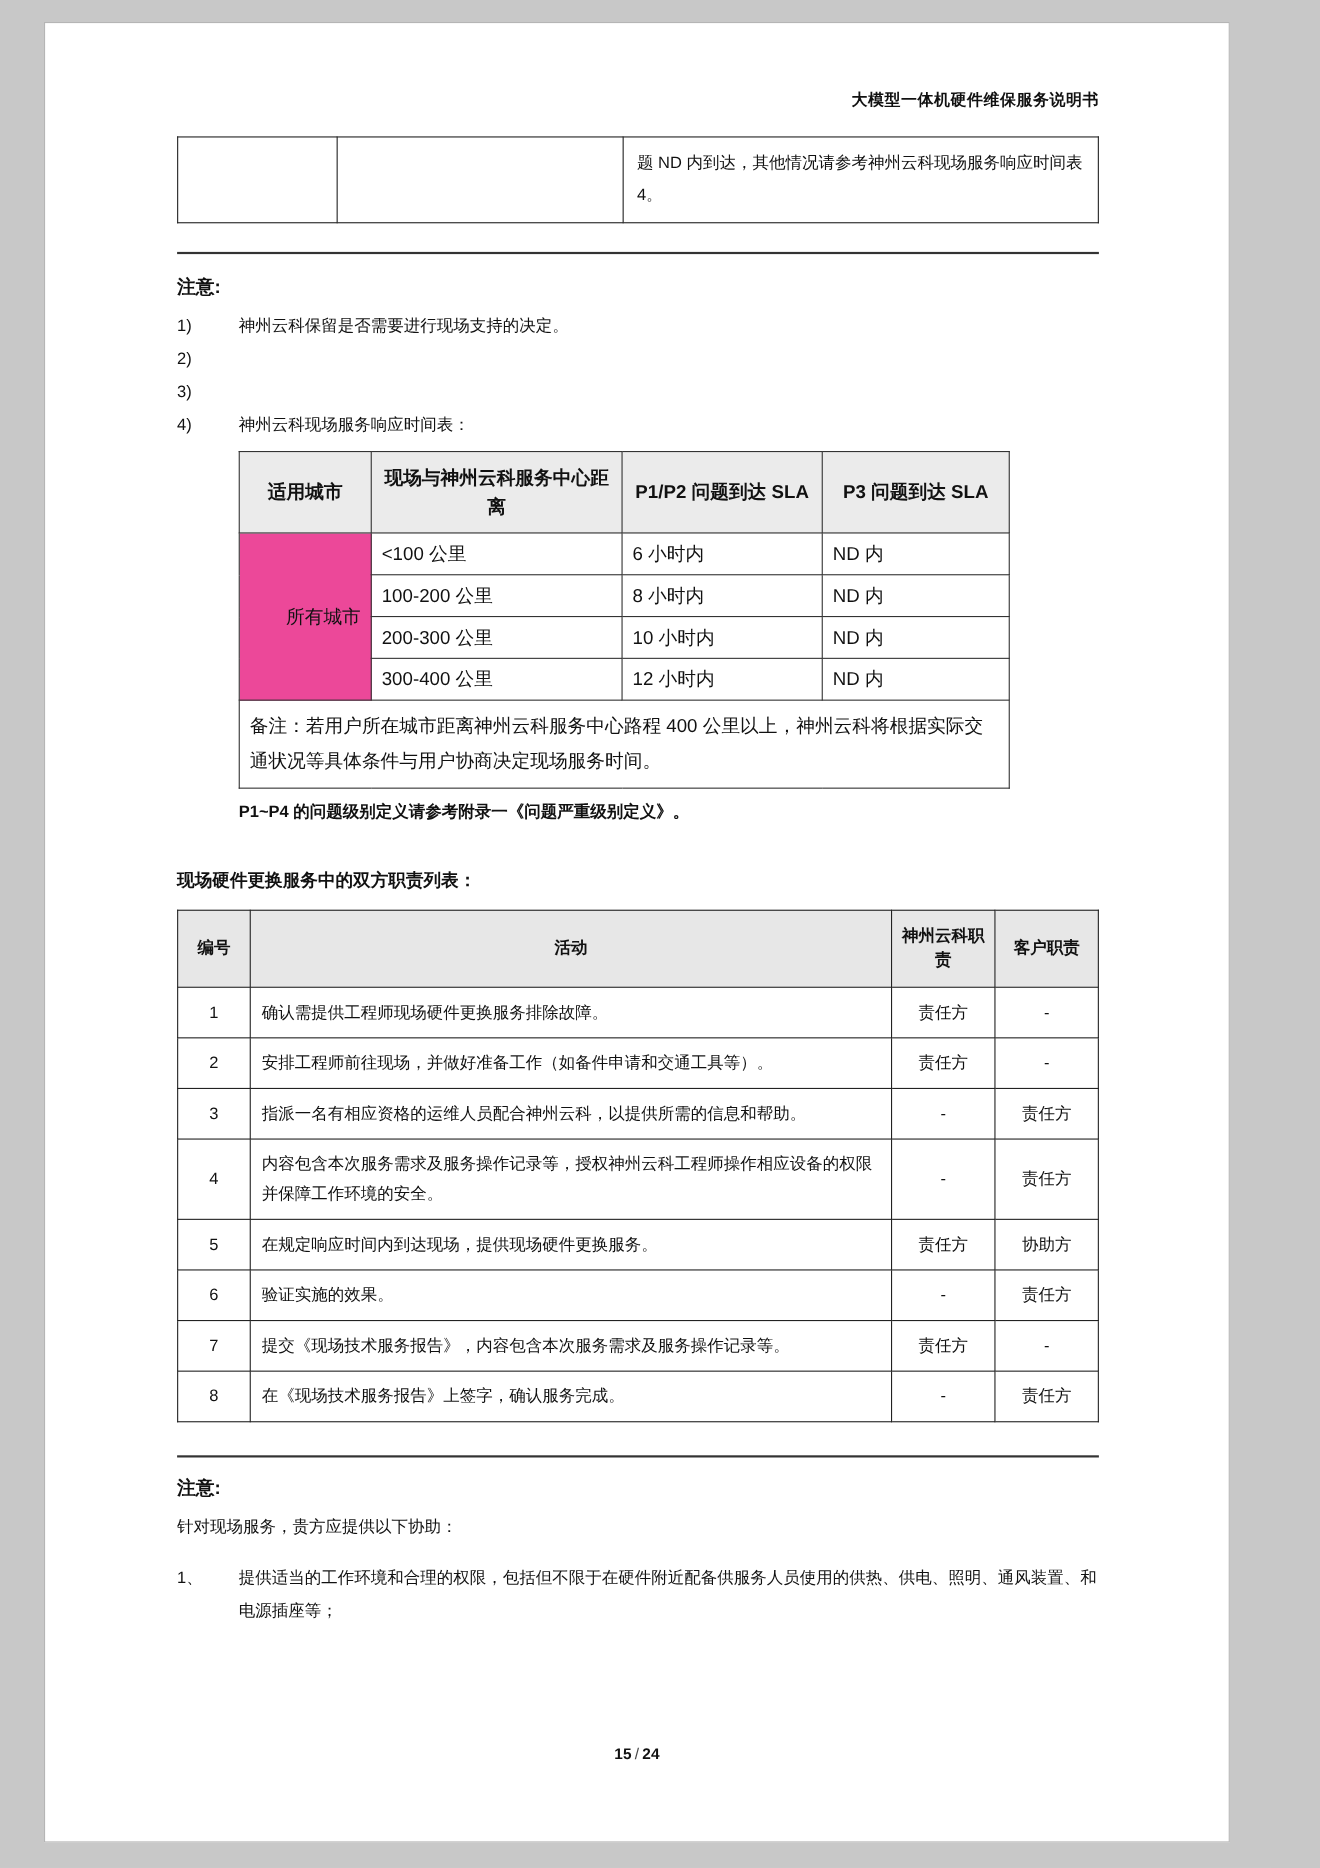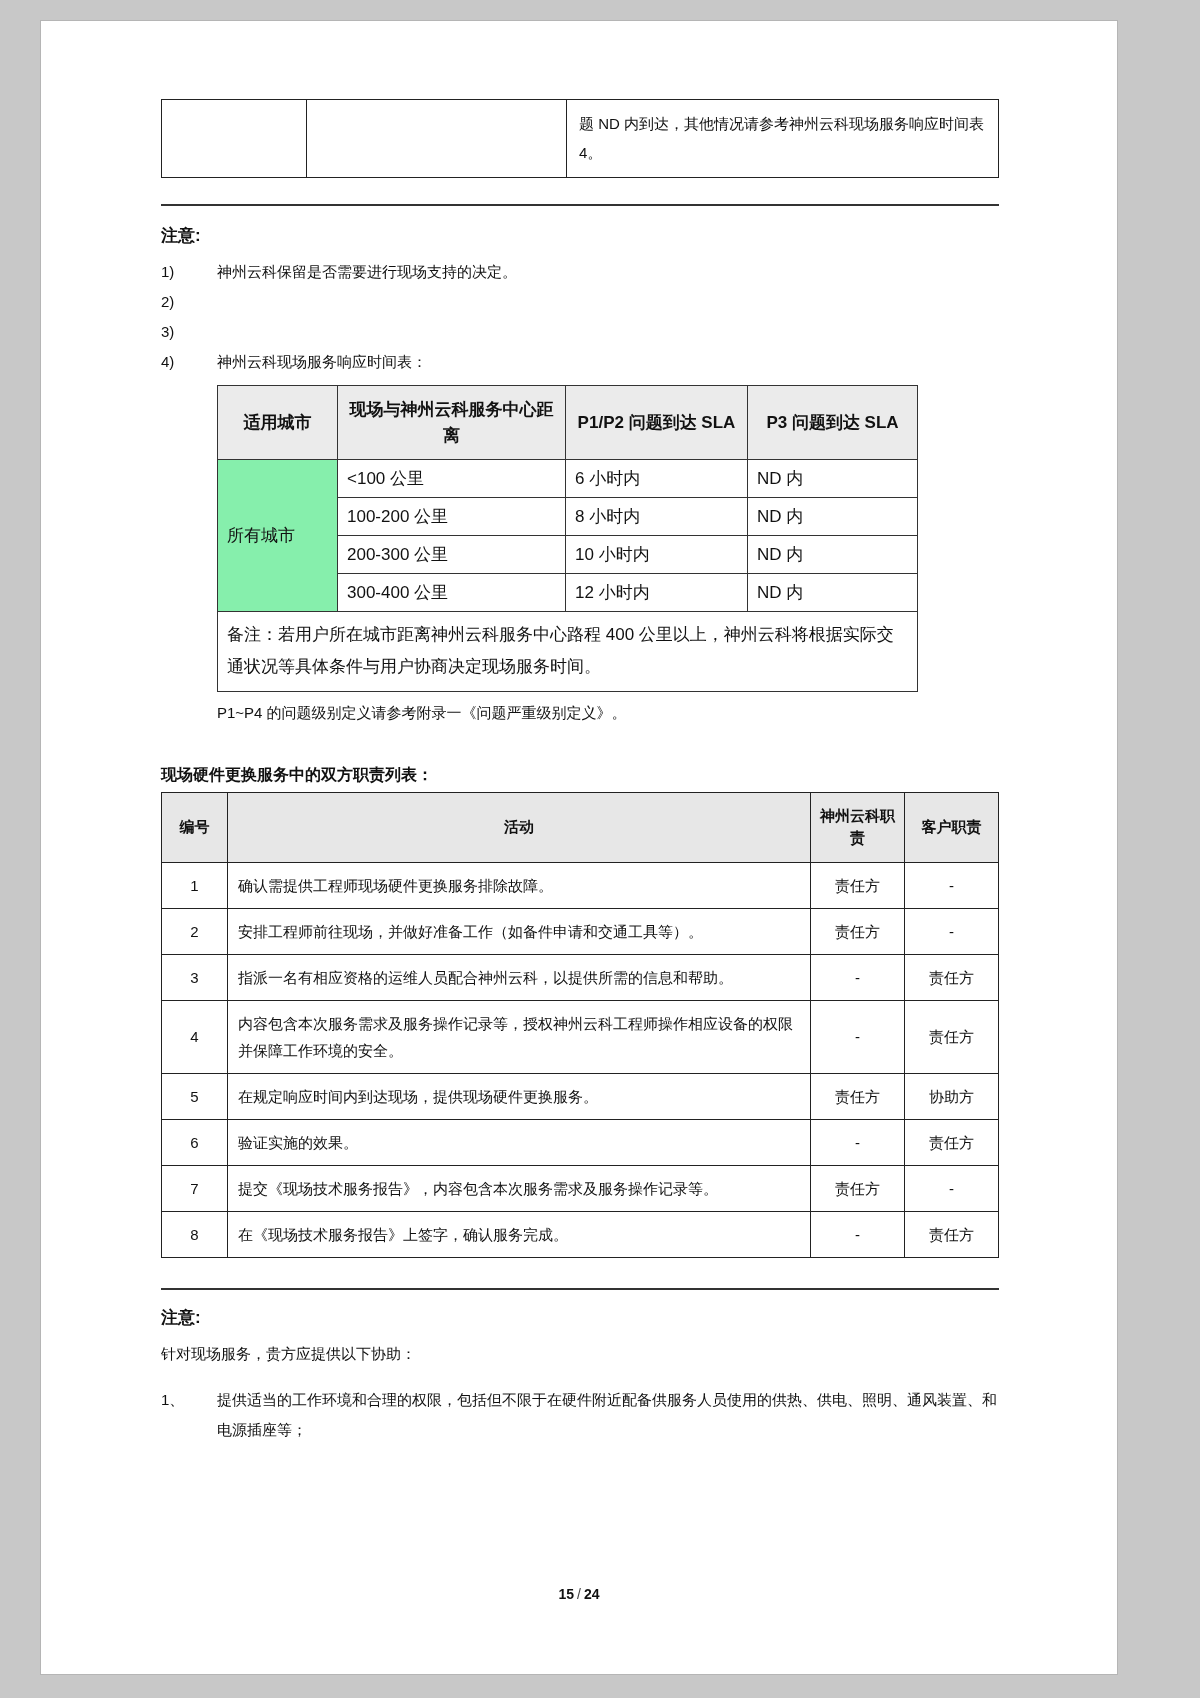--- a/index.html
+++ b/index.html
@@ -98,40 +98,41 @@
     font-weight: normal;
   }
   table.sla thead th {
     background: #ebebeb;
     text-align: center;
     font-weight: 700;
     line-height: 1.5;
     padding: 11px 6px;
   }
   table.sla td.city {
-    text-align: left;
-    background: #86efac;
+    text-align: right;
+    background: #ec4899;
     font-weight: 400;
   }
   col.c-city { width: 120px; }
   col.c-dist { width: 228px; }
   col.c-p12  { width: 182px; }
   col.c-p3   { width: 170px; }
   .sla-note td {
     line-height: 1.9;
     padding: 9px 10px;
     font-size: 14px;
   }
   .p-ref {
     margin: 12px 0 0 56px;
     font-size: 15px;
     color: #111;
+    font-weight: bold;
   }
   .section-title {
-    margin: 42px 0 6px 0;
+    margin: 42px 0 16px 0;
     font-size: 16px;
     font-weight: 700;
     color: #111;
   }
   
   table.duty {
     border-collapse: collapse;
     width: 100%;
     table-layout: fixed;
   }
@@ -190,20 +191,21 @@
     font-weight: 700;
   }
   .footer .slash { font-weight: 400; color: #444; padding: 0 3px; }
 </style>
 </head>
 <body>
 
 <div class="page">
   <div class="page-inner">
 
+    <div class="doc-header">大模型一体机硬件维保服务说明书</div>
 
     <table class="cont-table">
       <tbody>
         <tr>
           <td class="c1"></td>
           <td class="c2"></td>
           <td class="c3">题 ND 内到达，其他情况请参考神州云科现场服务响应时间表 4。</td>
         </tr>
       </tbody>
     </table>

